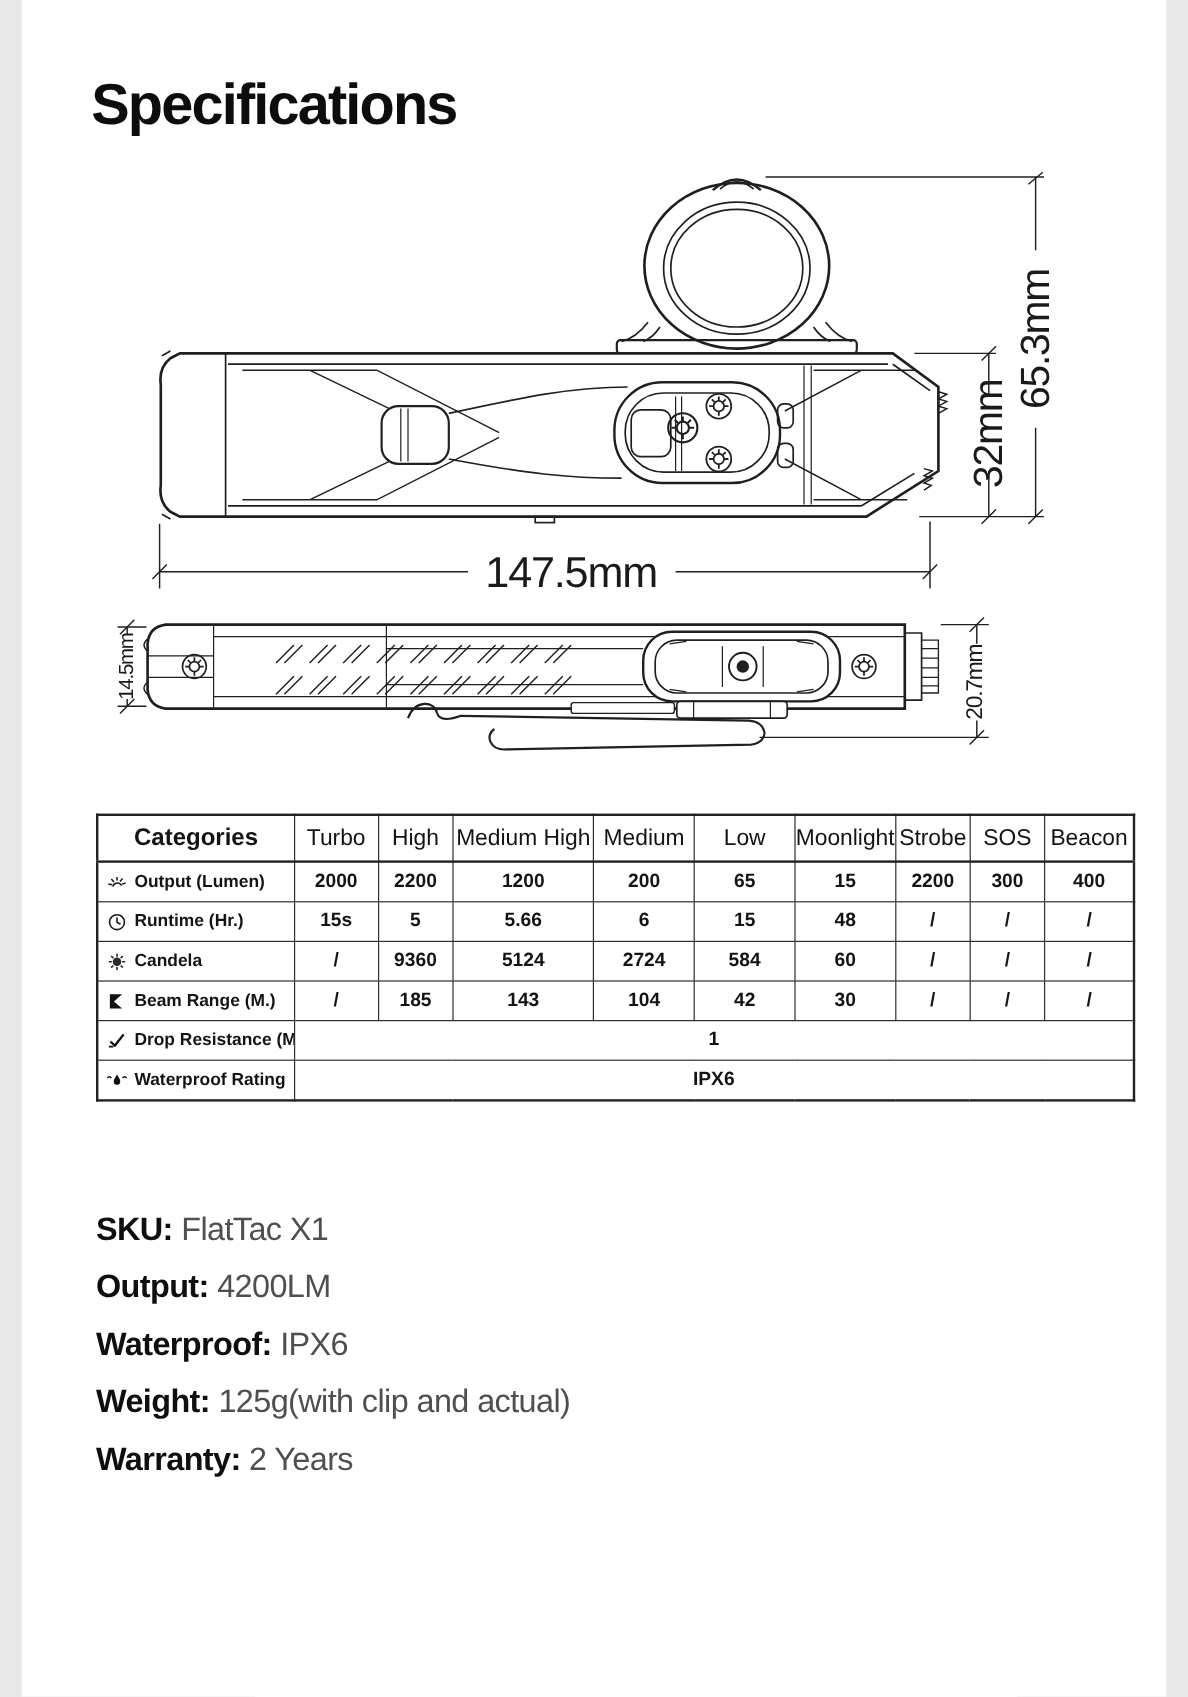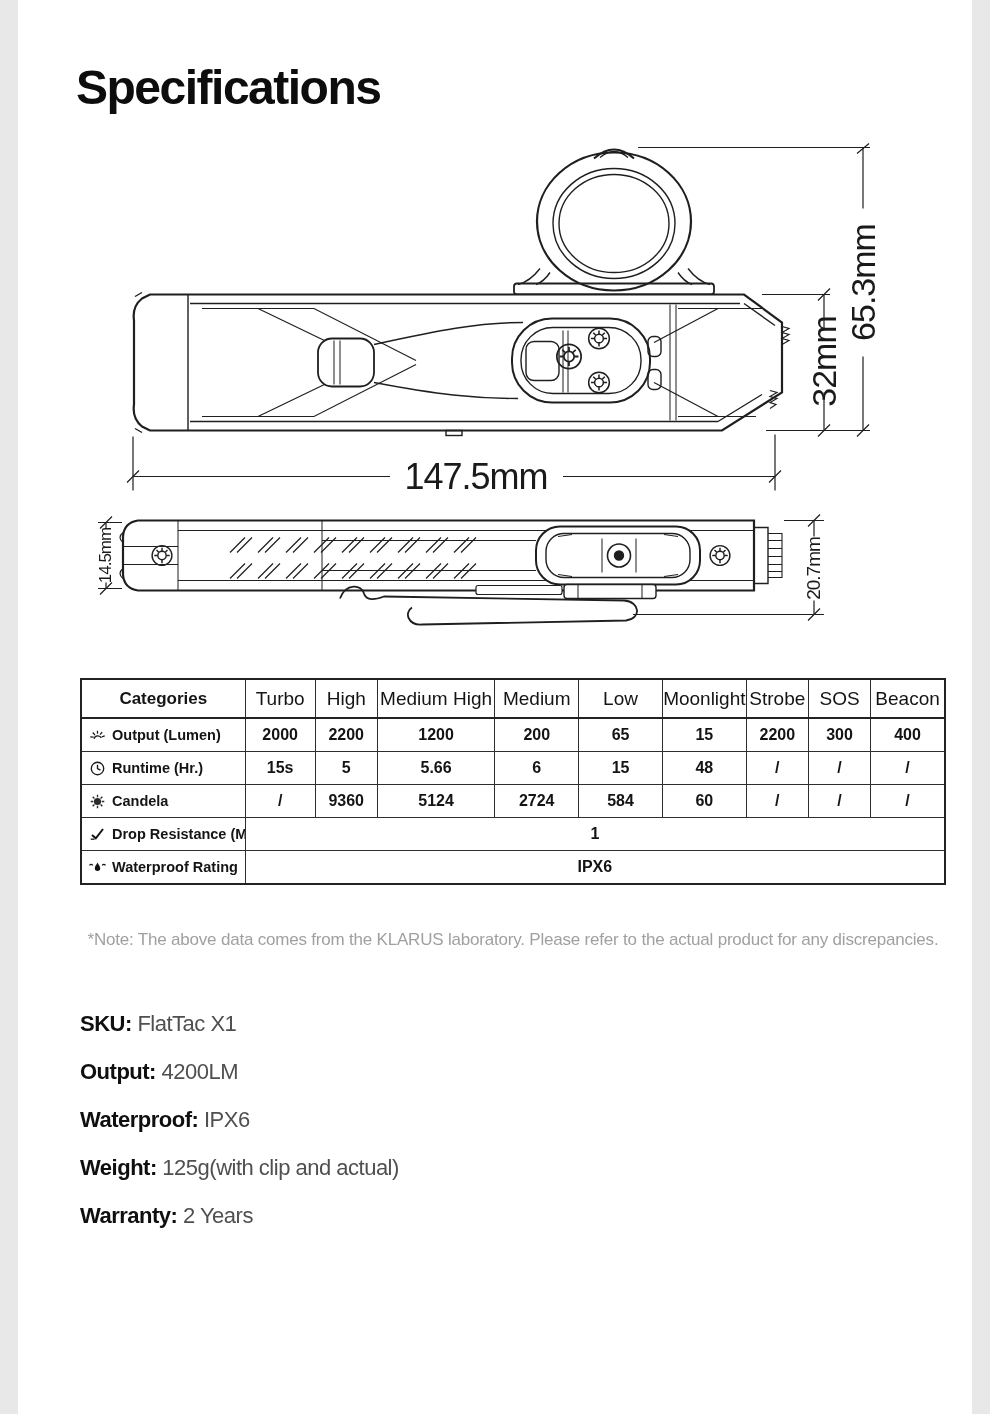--- a/index.html
+++ b/index.html
@@ -19,37 +19,37 @@
   .spec-table{
     position:absolute;left:62px;top:678px;width:866px;
     border-collapse:collapse;table-layout:fixed;
     border:2.5px solid #222;
   }
   .spec-table th,.spec-table td{
     border:1.5px solid #2e2e2e;padding:0;color:#141414;
     text-align:center;vertical-align:middle;overflow:hidden;white-space:nowrap;font-weight:bold;
   }
   .spec-table thead th{height:37px;font-size:19px;font-weight:normal;}
-  .spec-table thead th.cat{font-size:17px;font-weight:bold;}
+  .spec-table thead th.cat{font-size:20px;font-weight:bold;}
   .spec-table thead{border-bottom:2px solid #222;}
   .spec-table tbody td{height:32px;font-size:16px;}
   .spec-table td.rowlabel{
     text-align:left;font-size:14.5px;padding-left:7px;
   }
   .rowlabel-inner{display:flex;align-items:center;gap:6px;}
   .rowlabel-inner .ricon{display:inline-flex;width:17px;height:17px;flex:0 0 17px;}
   .rowlabel-inner .ricon svg{width:100%;height:100%;}
 
   .note{
     position:absolute;left:40px;top:930px;width:910px;margin:0;
     text-align:center;font-size:17px;color:#a0a0a0;letter-spacing:-0.2px;
   }
 
   .spec-list{position:absolute;left:62px;top:1000px;width:870px;}
-  .spec-line{height:48px;line-height:48px;font-size:22px;letter-spacing:-0.5px;}
+  .spec-line{height:48px;line-height:48px;font-size:27px;letter-spacing:-0.5px;}
   .spec-line .lbl{font-weight:bold;color:#0f0f0f;}
   .spec-line .val{color:#4f4f4f;}
 </style>
 </head>
 <body>
 
 <div class="page">
 
   <h1 class="title">Specifications</h1>
 
@@ -277,20 +277,41 @@
           <td>60</td>
           <td>/</td>
           <td>/</td>
           <td>/</td>
         </tr>
         <tr>
           <td class="rowlabel">
             <span class="rowlabel-inner">
               <span class="ricon">
                 <svg viewBox="0 0 20 20">
+                  <polygon points="3,3 15,3 7,10 15,17 3,17" fill="#111"></polygon>
+                </svg>
+              </span>
+              <span>Beam Range (M.)</span>
+            </span>
+          </td>
+          <td>/</td>
+          <td>185</td>
+          <td>143</td>
+          <td>104</td>
+          <td>42</td>
+          <td>30</td>
+          <td>/</td>
+          <td>/</td>
+          <td>/</td>
+        </tr>
+        <tr>
+          <td class="rowlabel">
+            <span class="rowlabel-inner">
+              <span class="ricon">
+                <svg viewBox="0 0 20 20">
                   <path d="M3.5 10.5 L8 14.5 L16.5 3.5" stroke="#111" stroke-width="2.3" fill="none"></path>
                   <path d="M2 15.5 H6.5" stroke="#111" stroke-width="1.5"></path>
                 </svg>
               </span>
               <span>Drop Resistance (M.)</span>
             </span>
           </td>
           <td colspan="9">1</td>
         </tr>
         <tr>
@@ -303,21 +324,20 @@
                 </svg>
               </span>
               <span>Waterproof Rating</span>
             </span>
           </td>
           <td colspan="9">IPX6</td>
         </tr>
       </tbody>
   </table>
 
-  <p class="note">*Note: The above data comes from the KLARUS laboratory. Please refer to the actual product for any discrepancies.</p>
 
   <div class="spec-list" id="specList">
       <div class="spec-line"><span class="lbl">SKU: </span><span class="val">FlatTac X1</span></div>
       <div class="spec-line"><span class="lbl">Output: </span><span class="val">4200LM</span></div>
       <div class="spec-line"><span class="lbl">Waterproof: </span><span class="val">IPX6</span></div>
       <div class="spec-line"><span class="lbl">Weight: </span><span class="val">125g(with clip and actual)</span></div>
       <div class="spec-line"><span class="lbl">Warranty: </span><span class="val">2 Years</span></div>
     </div>
 
 </div>

